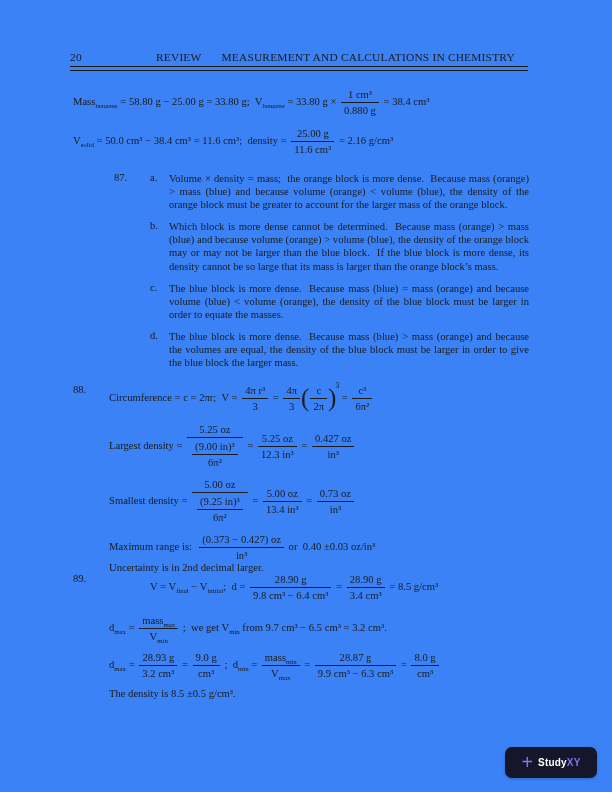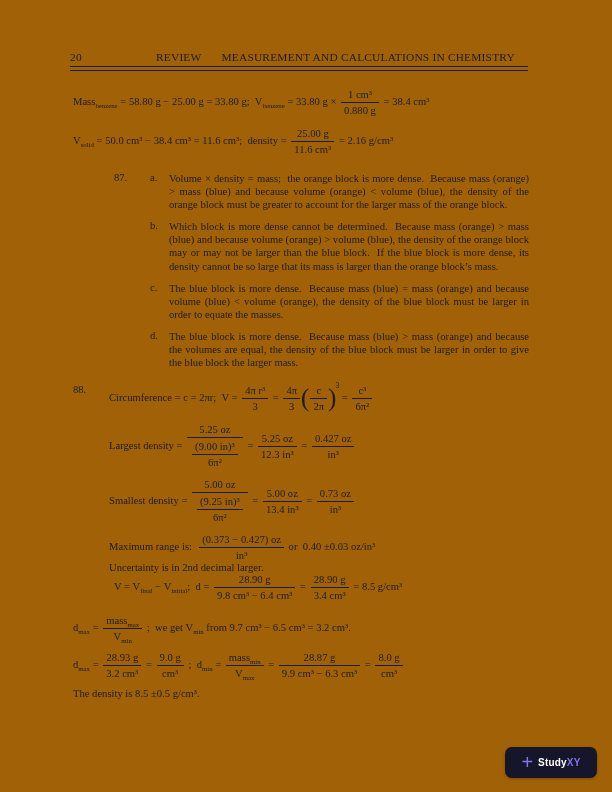--- a/index.html
+++ b/index.html
@@ -1,18 +1,18 @@
 <!DOCTYPE html>
 <html><head>
 <meta charset="utf-8">
 <style>
   * { margin:0; padding:0; box-sizing:border-box; }
   html,body { background:#ffffff; }
   .page {
-    position:relative; width:612px; height:792px; background:#a16207;
+    position:relative; width:612px; height:792px; background:#3b82f6;
     font-family:"Liberation Serif", serif; color:#1b1b1b; font-size:10.6px;
     overflow:hidden;
   }
   
   .header { position:absolute; top:51px; left:70px; width:458px; }
   .header-row { display:flex; align-items:baseline; font-size:11.4px; letter-spacing:0.2px; }
   .h-pgnum { width:86px; }
   .h-section { margin-right:20px; }
   .rule { margin-top:3px; height:5px; border-top:1.8px solid #1b1b1b; border-bottom:1px solid #1b1b1b; }
   
@@ -98,20 +98,21 @@
       <div class="pbody">
         <div class="fline mb10"><span>Circumference = c = 2πr;&nbsp; V = </span><span class="frac"><span class="num">4π r³</span><span class="den">3</span></span><span> = </span><span class="frac"><span class="num">4π</span><span class="den">3</span></span><span class="bp">(</span><span class="frac"><span class="num">c</span><span class="den">2π</span></span><span class="bp">)</span><sup class="bexp">3</sup><span> = </span><span class="frac"><span class="num">c³</span><span class="den">6π²</span></span></div>
         <div class="fline mb8"><span>Largest density = </span><span class="frac"><span class="num">5.25 oz</span><span class="den"><span class="frac"><span class="num">(9.00 in)³</span><span class="den">6π²</span></span></span></span><span> = </span><span class="frac"><span class="num">5.25 oz</span><span class="den">12.3 in³</span></span><span> = </span><span class="frac"><span class="num">0.427 oz</span><span class="den">in³</span></span></div>
         <div class="fline mb8"><span>Smallest density = </span><span class="frac"><span class="num">5.00 oz</span><span class="den"><span class="frac"><span class="num">(9.25 in)³</span><span class="den">6π²</span></span></span></span><span> = </span><span class="frac"><span class="num">5.00 oz</span><span class="den">13.4 in³</span></span><span> = </span><span class="frac"><span class="num">0.73 oz</span><span class="den">in³</span></span></div>
         <div class="fline mb13"><span>Maximum range is:&nbsp; </span><span class="frac"><span class="num">(0.373 − 0.427) oz</span><span class="den">in³</span></span><span> or&nbsp; 0.40 ±0.03 oz/in³</span></div>
         <div>Uncertainty is in 2nd decimal larger.</div>
       </div>
     </div>
 
     <div class="prob">
+      <span class="pnum">89.</span>
       <div class="pbody">
         <div class="fline mb12"><span>V = V</span><sub class="ss">final</sub><span> − V</span><sub class="ss">initial</sub><span>;&nbsp; d = </span><span class="frac"><span class="num">28.90 g</span><span class="den">9.8 cm³ − 6.4 cm³</span></span><span> = </span><span class="frac"><span class="num">28.90 g</span><span class="den">3.4 cm³</span></span><span> = 8.5 g/cm³</span></div>
         <div class="fline mb8"><span>d</span><sub class="ss">max</sub><span> = </span><span class="frac"><span class="num"><span>mass</span><sub class="ss">max</sub></span><span class="den"><span>V</span><sub class="ss">min</sub></span></span><span> ;&nbsp; we get V</span><sub class="ss">min</sub><span> from 9.7 cm³ − 6.5 cm³ = 3.2 cm³.</span></div>
         <div class="fline mb8"><span>d</span><sub class="ss">max</sub><span> = </span><span class="frac"><span class="num">28.93 g</span><span class="den">3.2 cm³</span></span><span> = </span><span class="frac"><span class="num">9.0 g</span><span class="den">cm³</span></span><span> ;&nbsp; d</span><sub class="ss">min</sub><span> = </span><span class="frac"><span class="num"><span>mass</span><sub class="ss">min</sub></span><span class="den"><span>V</span><sub class="ss">max</sub></span></span><span> = </span><span class="frac"><span class="num">28.87 g</span><span class="den">9.9 cm³ − 6.3 cm³</span></span><span> = </span><span class="frac"><span class="num">8.0 g</span><span class="den">cm³</span></span></div>
         <div>The density is 8.5 ±0.5 g/cm³.</div>
       </div>
     </div>
 
   </div>
 

